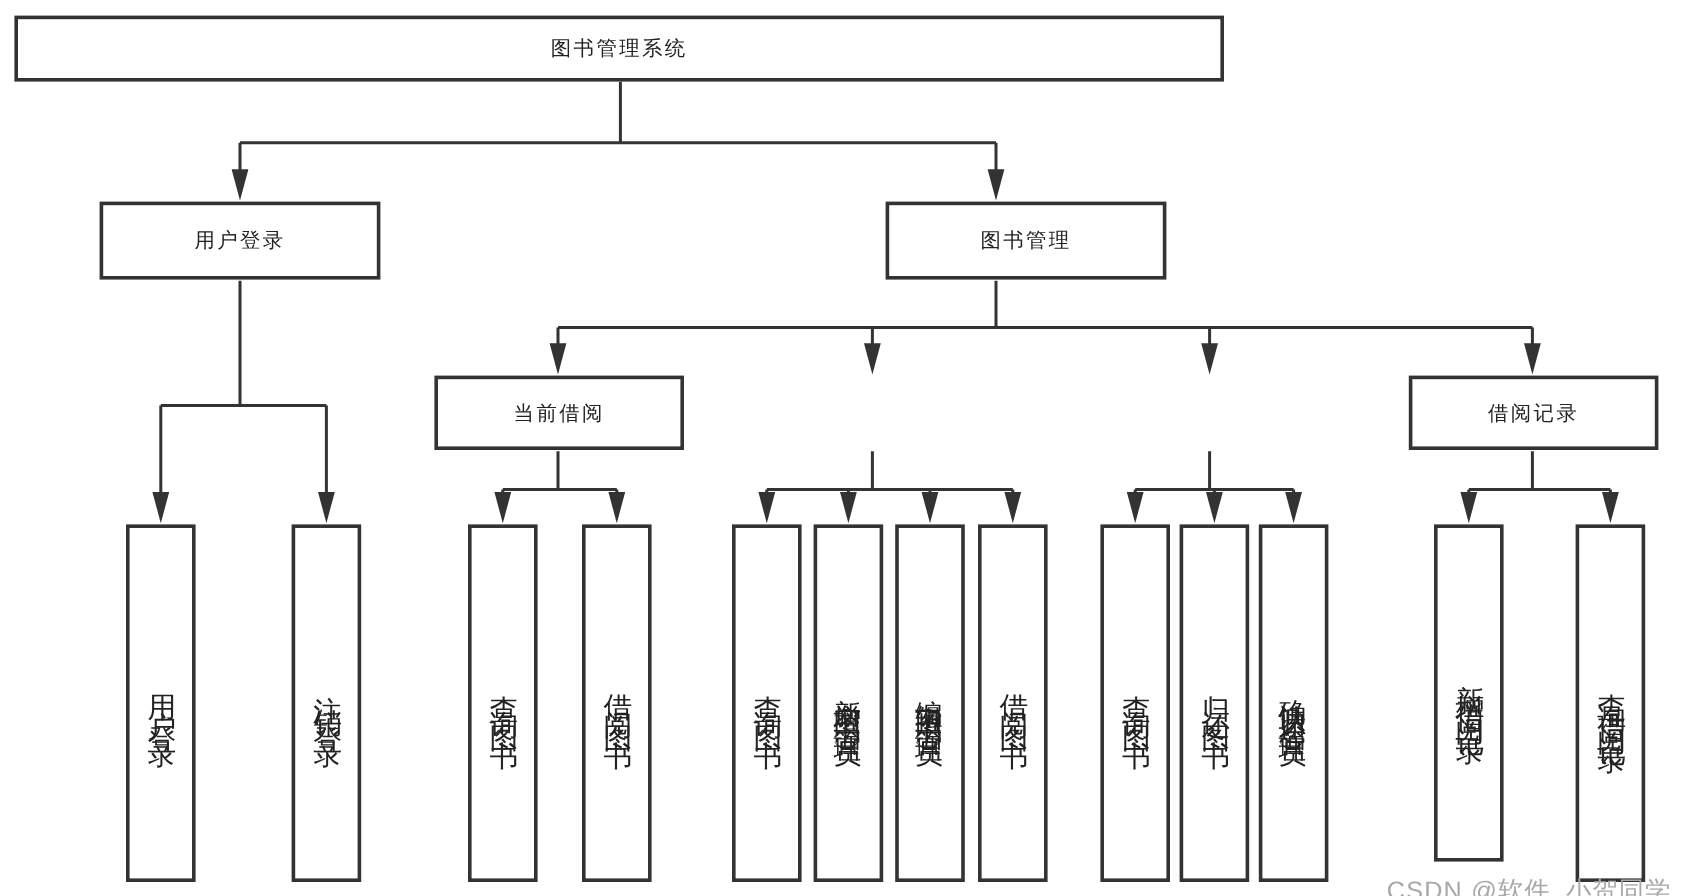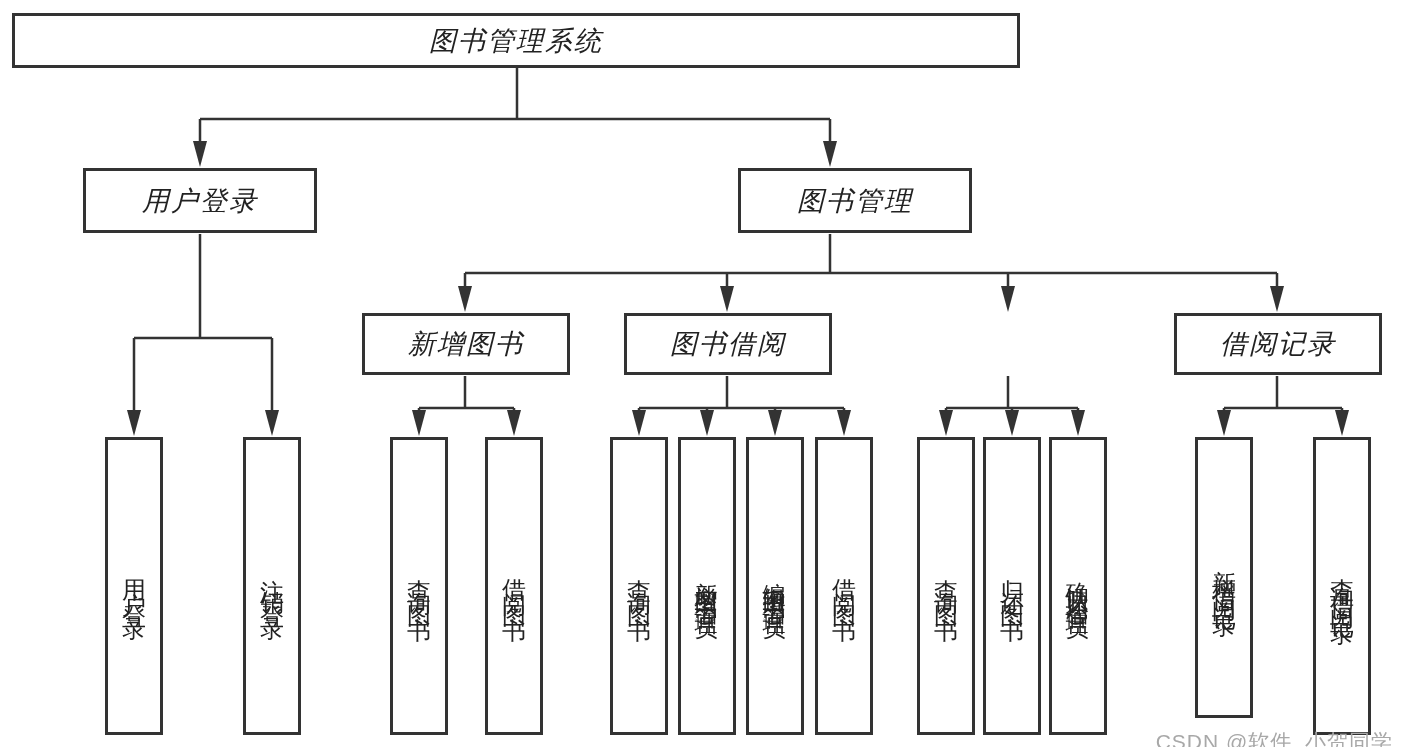--- a/index.html
+++ b/index.html
@@ -1,21 +1,21 @@
 <!DOCTYPE html>
 <html><head>
 <meta charset="utf-8">
 <style>
   html,body{margin:0;padding:0;}
   body{font-family:"Liberation Sans","DejaVu Sans",sans-serif;}
   .stage{position:relative;width:1405px;height:747px;background:#ffffff;overflow:hidden;}
   .connectors{position:absolute;left:0;top:0;width:1405px;height:747px;pointer-events:none;}
   .box{position:absolute;border:3px solid #333333;background:#ffffff;color:#222222;
        display:flex;align-items:center;justify-content:center;box-sizing:content-box;}
-  .hlabel{font-size:27px;letter-spacing:2px;white-space:nowrap;font-style:italic;}
+  .hlabel{font-size:17px;letter-spacing:2px;white-space:nowrap;}
   .root{left:12px;top:13px;width:1002px;height:49px;}
   .l2a{left:83px;top:168px;width:228px;height:59px;}
   .l2b{left:713px;top:168px;width:228px;height:59px;margin-left:25px;}
   .l3{top:313px;width:202px;height:56px;}
   .l3a{left:362px;} .l3b{left:624px;} .l3c{left:904px;} .l3d{left:1174px;}
   .leaf{top:437px;width:52px;height:292px;writing-mode:vertical-rl;font-size:24px;}
   .ls4{letter-spacing:13px;}
   .ls6{letter-spacing:9px;}
   .ls9{letter-spacing:5px;font-size:23px;}
   .leaf.short{height:275px;}
@@ -77,24 +77,21 @@
   </div>
 
   <div class="box l2a">
     <span class="hlabel">用户登录</span>
   </div>
   <div class="box l2b">
     <span class="hlabel">图书管理</span>
   </div>
 
   <div class="box l3 l3a">
-    <span class="hlabel">新增图书</span>
-  </div>
-  <div class="box l3 l3b">
-    <span class="hlabel">图书借阅</span>
+    <span class="hlabel">当前借阅</span>
   </div>
   <div class="box l3 l3d">
     <span class="hlabel">借阅记录</span>
   </div>
 
   <div class="box leaf ls4 x105">用户登录</div>
   <div class="box leaf ls4 x243">注销登录</div>
 
   <div class="box leaf ls4 x390">查询图书</div>
   <div class="box leaf ls4 x485">借阅图书</div>

